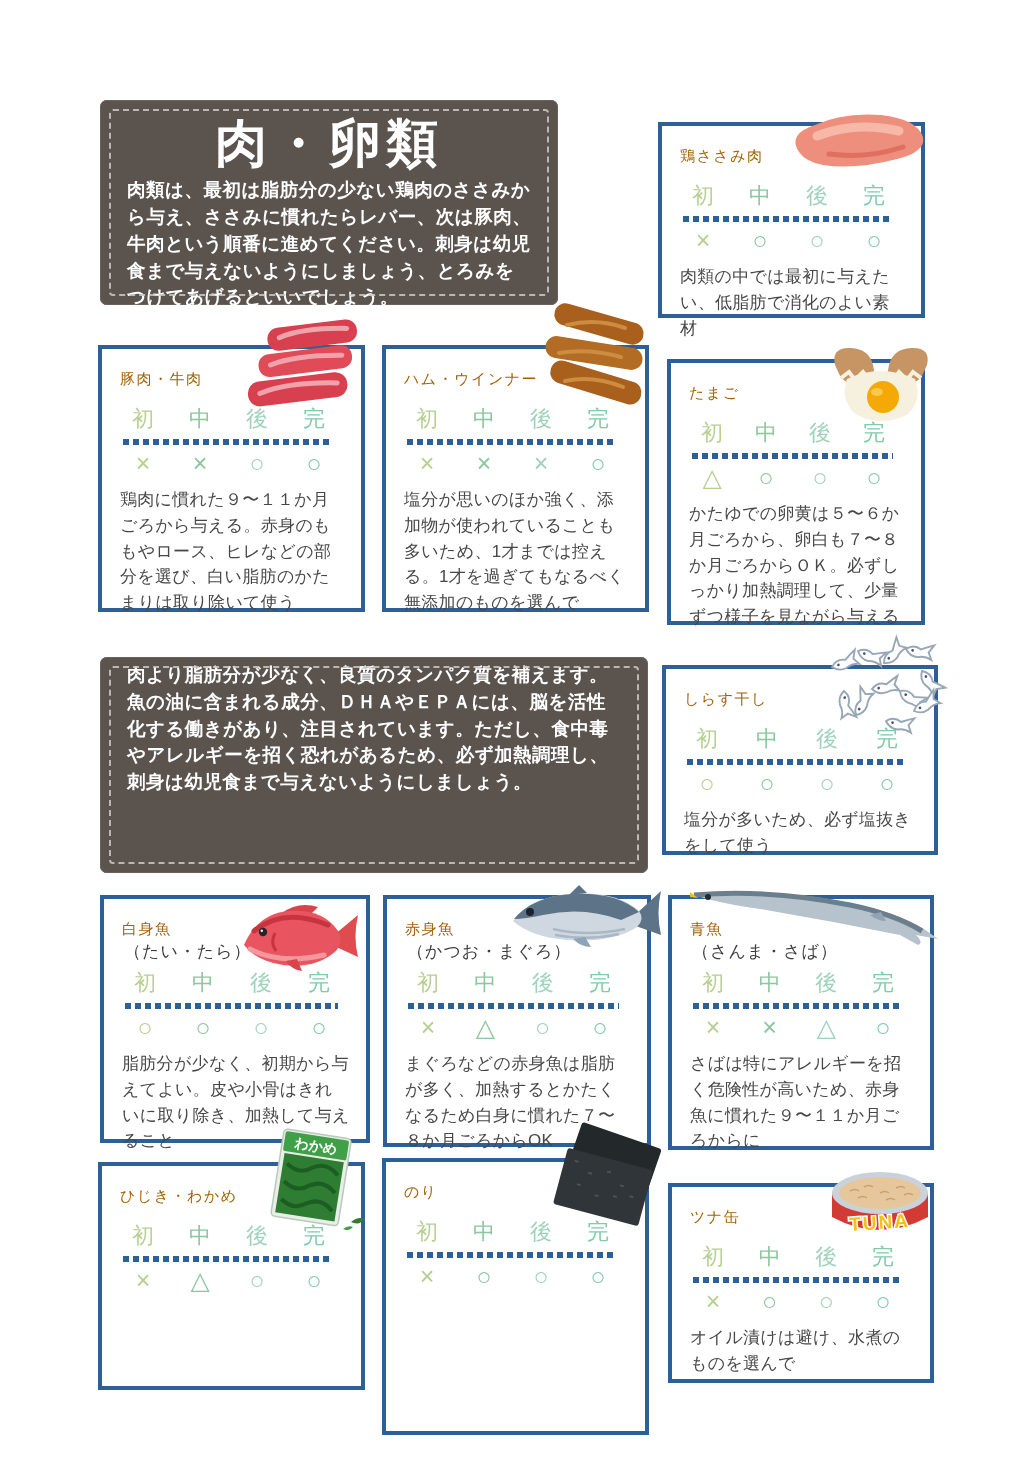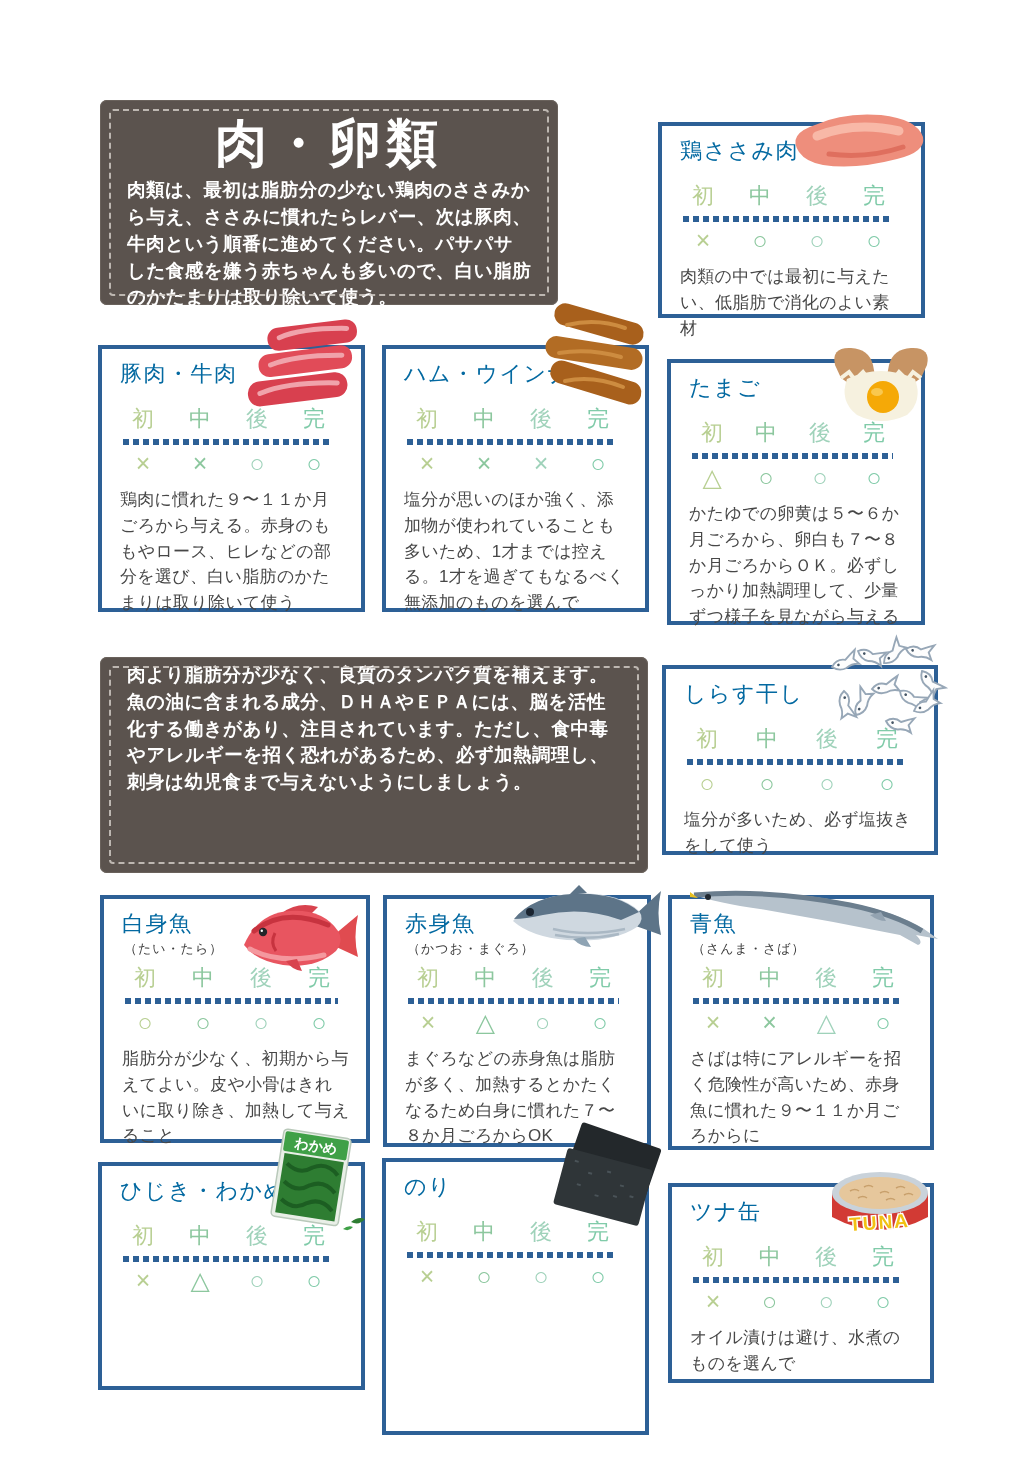--- a/index.html
+++ b/index.html
@@ -12,41 +12,41 @@
   .banner::before{content:"";position:absolute;inset:9px;border:2px dashed #cfc9c3;
           border-radius:4px;pointer-events:none;opacity:.85;}
   .banner-title{text-align:center;font-weight:bold;color:#fff;letter-spacing:5px;
           font-size:52px;line-height:1.1;}
   .banner-desc{font-weight:bold;color:#fff;font-size:18.5px;line-height:1.45;
           padding:5px 26px 0 27px;letter-spacing:.5px;}
 
   
   .card{position:absolute;background:#ffffff;border:4px solid #2d6096;
         box-sizing:border-box;padding:10px 16px 8px 18px;}
-  .card-title{font-size:22px;color:#0369a1;letter-spacing:1.5px;}
-  .card-subtitle{font-size:13px;color:#3c3c3c;margin:1px 0 0 2px;letter-spacing:1px;}
+  .card-title{font-size:15px;color:#a16207;letter-spacing:1.5px;margin-top:11px;}
+  .card-subtitle{font-size:17px;color:#3c3c3c;margin:1px 0 0 2px;letter-spacing:1px;}
   .stage-row{display:flex;justify-content:space-between;margin:15px 16px 0 8px;}
   .card.fish .stage-row{margin-top:5px;}
   .stage-row span{font-size:22px;width:30px;text-align:center;font-weight:500;letter-spacing:0;}
   .dotline{height:6px;margin:5px 12px 6px 3px;
         background:repeating-linear-gradient(90deg,#2d6096 0 6px,transparent 6px 10px);}
   .sym-row{display:flex;justify-content:space-between;margin:2px 16px 0 8px;}
   .sym-row span{font-size:25px;width:30px;text-align:center;line-height:1;}
   .c0{color:#b8cf92}.c1{color:#8cc79e}.c2{color:#9fd2ba}.c3{color:#80cba9}
   .card-desc{margin-top:11px;font-size:17px;line-height:1.52;color:#474747;letter-spacing:.3px;}
   .illus{position:absolute;overflow:visible;pointer-events:none;}
 </style>
 </head>
 <body>
 
 <div id="page">
 
   <div class="banner" style="left:100px;top:100px;width:458px;height:205px">
     <div class="banner-title" style="margin-top:15px">肉・卵類</div>
-    <div class="banner-desc">肉類は、最初は脂肪分の少ない鶏肉のささみから与え、ささみに慣れたらレバー、次は豚肉、牛肉という順番に進めてください。パサパサした食感を嫌う赤ちゃんも多いので、白い脂肪のかたまりは取り除いて使う。</div>
+    <div class="banner-desc">肉類は、最初は脂肪分の少ない鶏肉のささみから与え、ささみに慣れたらレバー、次は豚肉、牛肉という順番に進めてください。刺身は幼児食まで与えないようにしましょう、とろみをつけてあげるといいでしょう。</div>
   </div>
 
   <div class="card" style="left:658px;top:122px;width:267px;height:196px">
     <div class="card-title">鶏ささみ肉</div>
     <div class="stage-row">
       <span class="c0">初</span>
       <span class="c1">中</span>
       <span class="c2">後</span>
       <span class="c3">完</span>
     </div>

